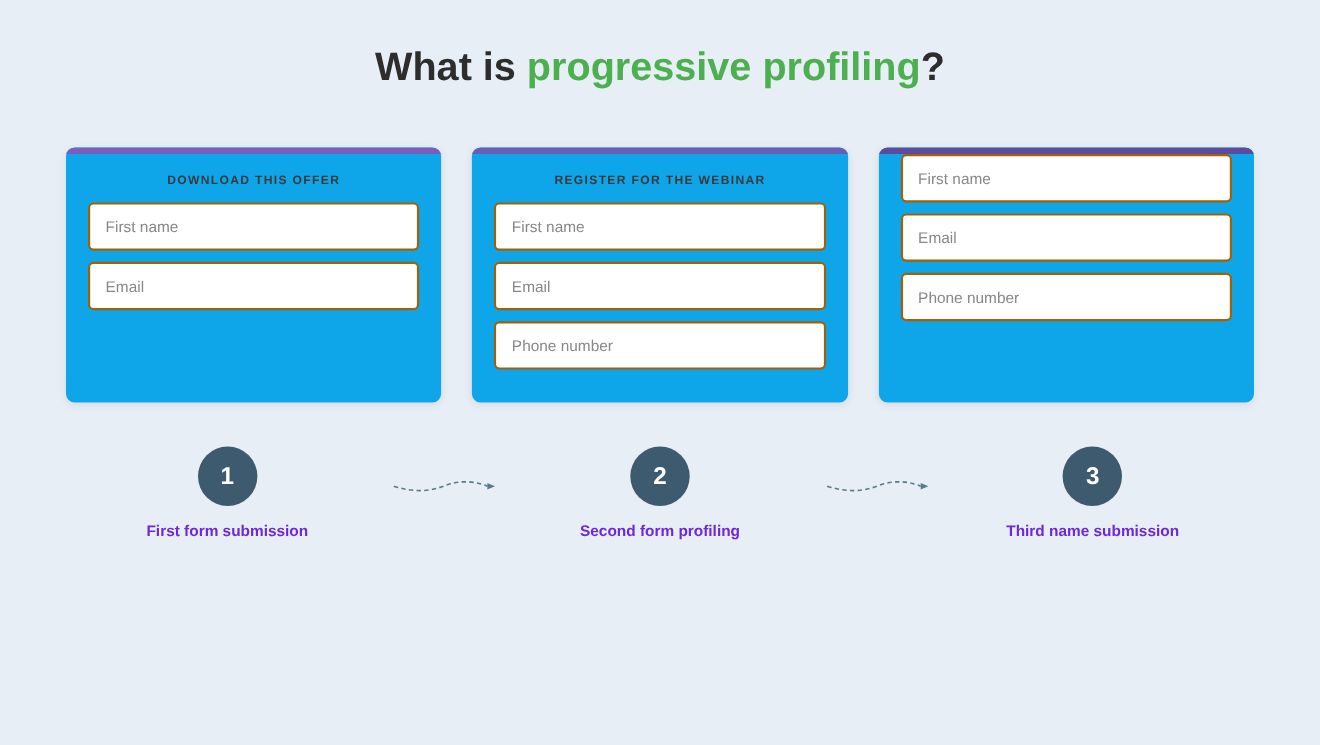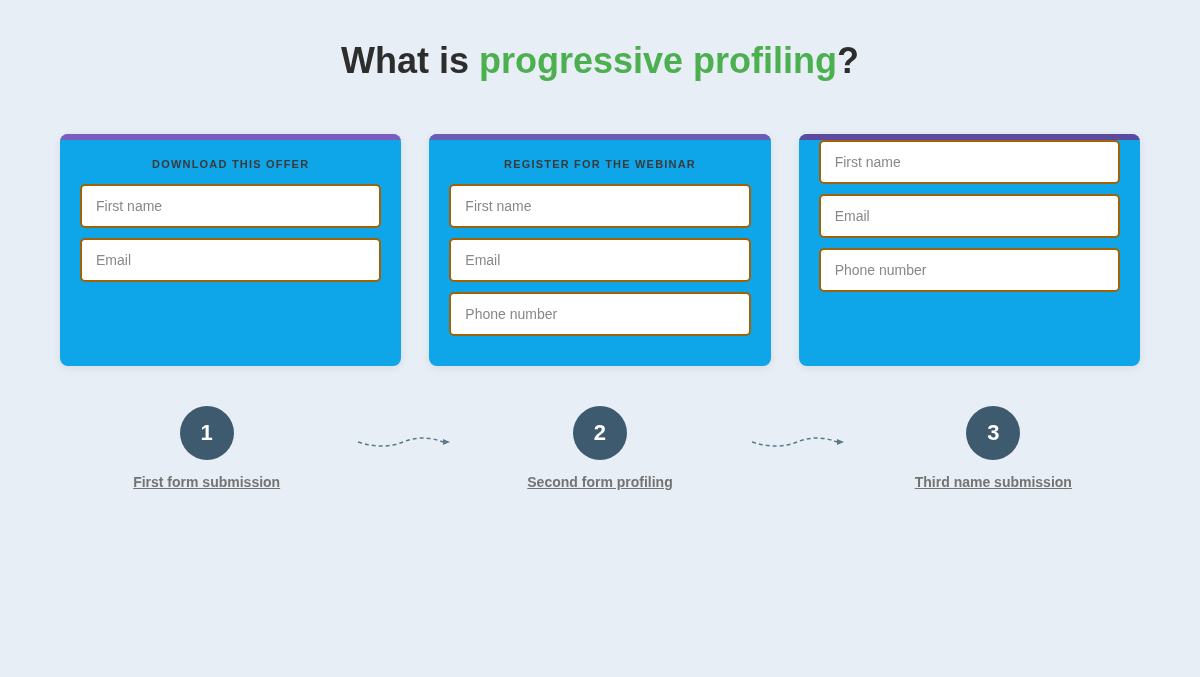--- a/index.html
+++ b/index.html
@@ -107,23 +107,22 @@
       font-weight: 700;
       display: flex;
       align-items: center;
       justify-content: center;
       margin-bottom: 14px;
     }
 
     .step-label {
       font-size: 14px;
       font-weight: 700;
-      color: #737373;
+      color: #6d28d9;
       text-align: center;
-      text-decoration: underline;
     }
 
     .step-connector {
       display: flex;
       align-items: center;
       padding-top: 26px;
       width: 100px;
       flex-shrink: 0;
     }
 

